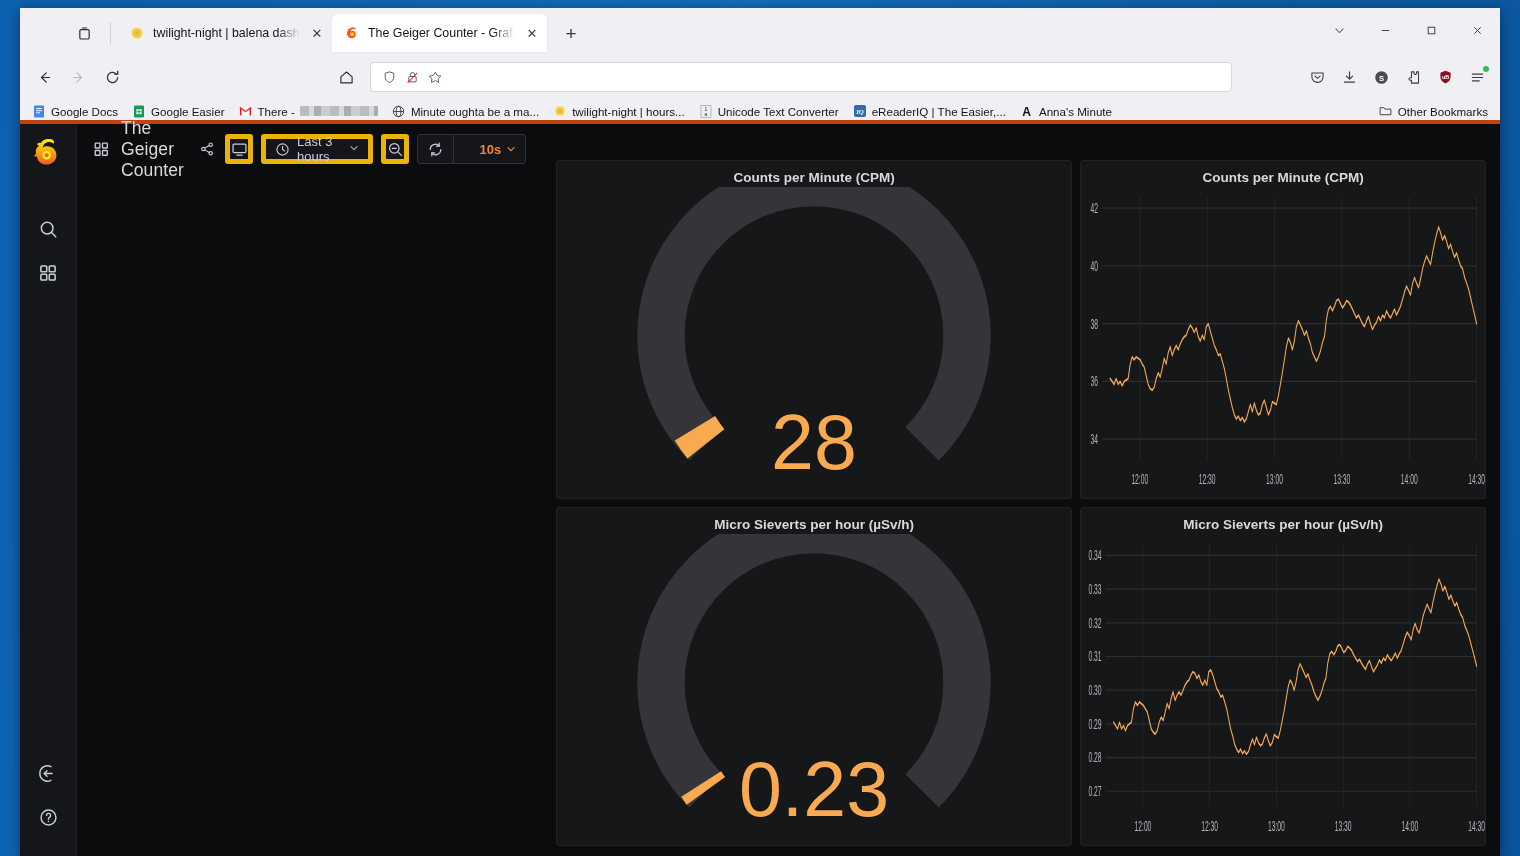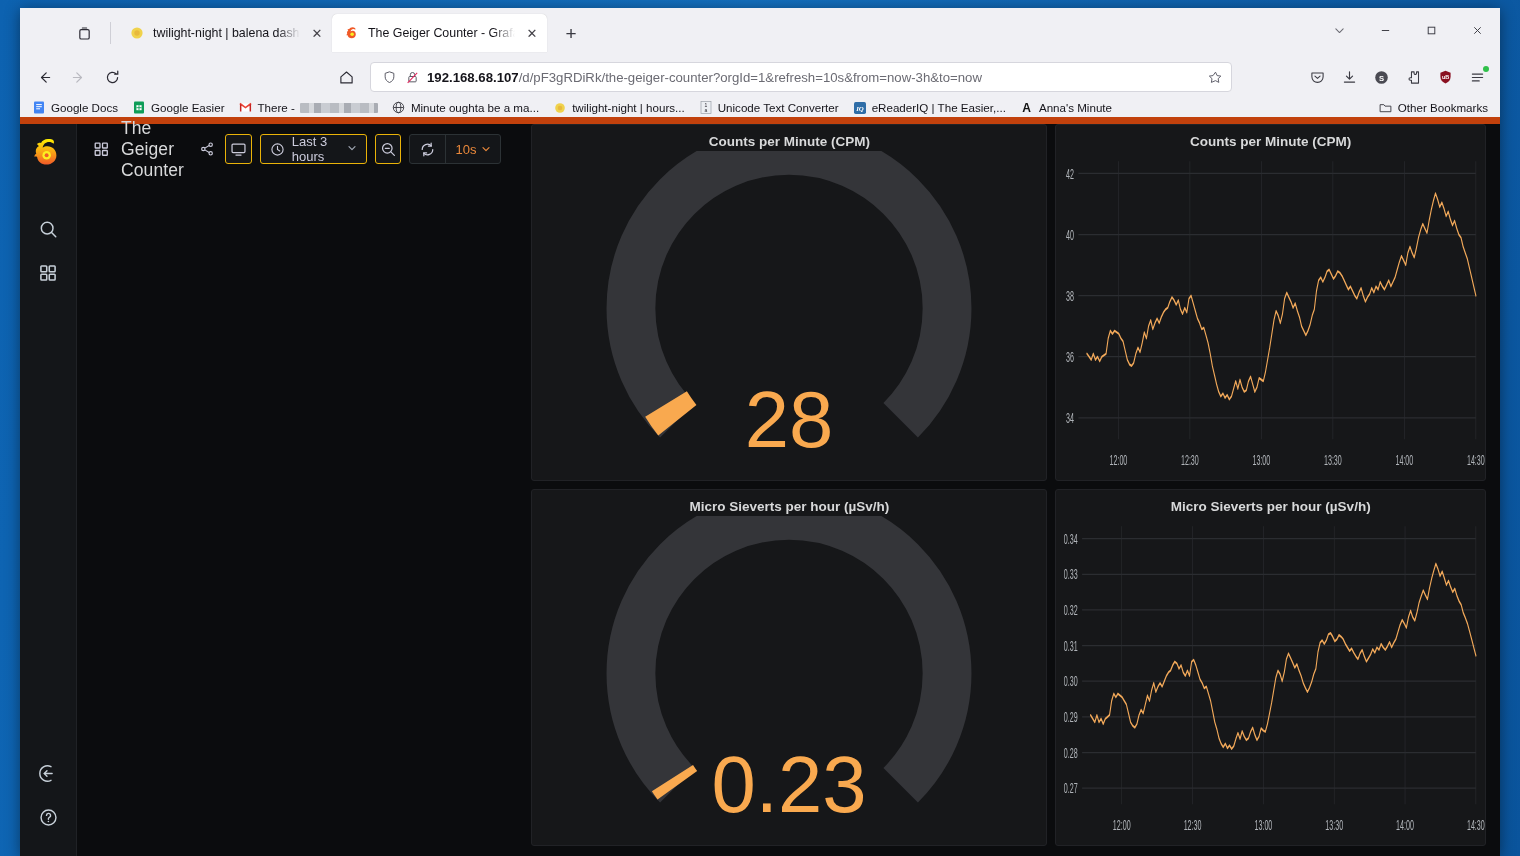--- a/index.html
+++ b/index.html
@@ -77,23 +77,23 @@
     padding: 0 8px 0 10px; margin: 0 6px; max-width: 862px;
   }
   #urlbar .urltext { flex:1 1 auto; font-size:13.2px; color:#6b6b73; white-space:nowrap; overflow:hidden; }
   #urlbar .urltext b { color:#15141a; font-weight:600; }
   .urlicon { width:16px; height:16px; flex:0 0 16px; display:flex; align-items:center; justify-content:center; }
   #ext-icons { display:flex; align-items:center; gap:2px; margin-left:auto; }
   .extbtn { width:30px; height:30px; display:flex; align-items:center; justify-content:center;
             border-radius:4px; cursor:pointer; position:relative; }
   
   #bookmarks {
-    height: 26px; background:#f0f0f4; display:flex; align-items:center;
+    height: 26px; background:#f0f0f4; display:flex; align-items:flex-end;
     gap:2px; padding: 0 6px; font-size:11.6px; color:#15141a;
-    flex: 0 0 26px; border-bottom:7px solid #c2410c;
+    flex: 0 0 26px; border-bottom:4px solid #c2410c;
   }
   .bm { display:flex; align-items:center; gap:5px; padding: 2px 6px; border-radius:3px; cursor:pointer; white-space:nowrap; }
   .bm .bmico { width:14px; height:14px; flex:0 0 14px; display:flex; align-items:center; justify-content:center; font-size:11px; }
   .bm-redacted { display:inline-block; width:78px; height:10px;
       background: repeating-linear-gradient(90deg,#b9bcc2 0 9px,#d6d8dc 9px 14px,#a9acb3 14px 21px,#c9ccd2 21px 30px);
       vertical-align:-1px; border-radius:1px; }
   #bm-right { margin-left:auto; display:flex; align-items:center; }
   
   #app { flex:1 1 auto; display:flex; background:#0b0c0e; min-height:0; }
   #gnav {
@@ -111,31 +111,31 @@
     height: 50px; flex:0 0 50px; display:flex; align-items:center;
     padding: 0 14px 0 16px; gap:10px; background:#0b0c0e;
   }
   #gtoolbar .dash-title-wrap { display:flex; align-items:center; gap:11px; }
   #gtoolbar .grid-icon { color:#ccccdc; display:flex; }
   #gtoolbar .dash-title { font-size:17.5px; color:#d8d9da; font-weight:400; letter-spacing:.1px; }
   #gtoolbar .share-icon { color:#ccccdc; display:flex; cursor:pointer; margin-left:4px; }
   #gt-right { margin-left:auto; display:flex; align-items:center; gap:8px; }
   .gbtn {
     height:30px; display:flex; align-items:center; gap:7px;
-    padding: 0 9px; border:1px solid #eab308; border-radius:3px;
+    padding: 0 9px; border:5px solid #eab308; border-radius:3px;
     background:#141619; color:#ccccdc; font-size:13px; cursor:pointer;
   }
   .gbtn.sq { width:34px; justify-content:center; padding:0; }
   .gbtn .chev { color:#9fa7b3; font-size:9px; margin-left:1px; }
   .refresh-group { display:flex; align-items:center; border:1px solid #2c3235; border-radius:3px; background:#141619; height:30px; }
   .refresh-group .rg-item { display:flex; align-items:center; height:100%; padding:0 9px; cursor:pointer; color:#ccccdc; }
   .refresh-group .rg-sep { width:1px; height:100%; background:#2c3235; }
-  .refresh-group .interval { color:#e9883b; font-size:13px; font-weight:400; }
+  .refresh-group .interval { color:#e9883b; font-size:13px; font-weight:700;margin-left:16px; }
   
-  #panels { flex:1 1 auto; padding: 0 14px 10px 16px; display:flex; flex-direction:column; gap:8px; min-height:0; }
+  #panels { flex:1 1 auto; padding: 0 14px 10px 16px; display:flex; flex-direction:column; gap:8px; min-height:0;margin-top:36px; }
   .prow { display:flex; gap:8px; flex:1 1 0; min-height:0; }
   .panel {
     background:#161719; border:1px solid #212226; border-radius:3px;
     display:flex; flex-direction:column; min-width:0; position:relative;
   }
   .panel.gauge-panel { flex:0 0 516px; }
   .panel.graph-panel { flex:1 1 auto; }
   .panel-title { text-align:center; font-size:13.5px; color:#d8d9da; font-weight:600; padding:9px 0 2px; flex:0 0 auto; }
   .panel-body { flex:1 1 auto; position:relative; min-height:0; }
   .gauge-wrap { position:absolute; inset:0; display:flex; align-items:flex-start; justify-content:center; }
@@ -234,21 +234,20 @@
               <path d="M9 2.2l5.2 1.8v4.2c0 3.3-2.2 5.7-5.2 6.8-3-1.1-5.2-3.5-5.2-6.8V4z"></path>
             </svg>
       </span>
       <span class="urlicon">
         <svg width="15" height="15" viewBox="0 0 18 18" fill="none" stroke="#5b5b66" stroke-width="1.2">
           <rect x="4.6" y="7.8" width="8.8" height="6.4" rx="1"></rect>
           <path d="M6.4 7.8V5.6a2.6 2.6 0 0 1 5.2 0v2.2"></path>
           <path d="M3.2 15.4L14.6 3.4" stroke="#e4245c" stroke-width="1.25"></path>
         </svg>
       </span>
-      <span class="urltext"><b>192.168.68.107</b><span>/d/pF3gRDiRk/the-geiger-counter?orgId=1&amp;refresh=10s&amp;from=now-3h&amp;to=now</span></span>
       <span class="urlicon">
         <svg width="15" height="15" viewBox="0 0 18 18" fill="none" stroke="#5b5b66" stroke-width="1.15" stroke-linejoin="round">
               <path d="M9 2.6l1.95 4.1 4.45.6-3.23 3.1.8 4.45L9 12.77 4.03 14.85l.8-4.45L1.6 7.3l4.45-.6z"></path>
             </svg>
       </span>
     </div>
 
     <div id="ext-icons">
       <div class="extbtn">
         <svg width="17" height="17" viewBox="0 0 20 20" fill="none" stroke="#3a3a42" stroke-width="1.25" stroke-linejoin="round">

